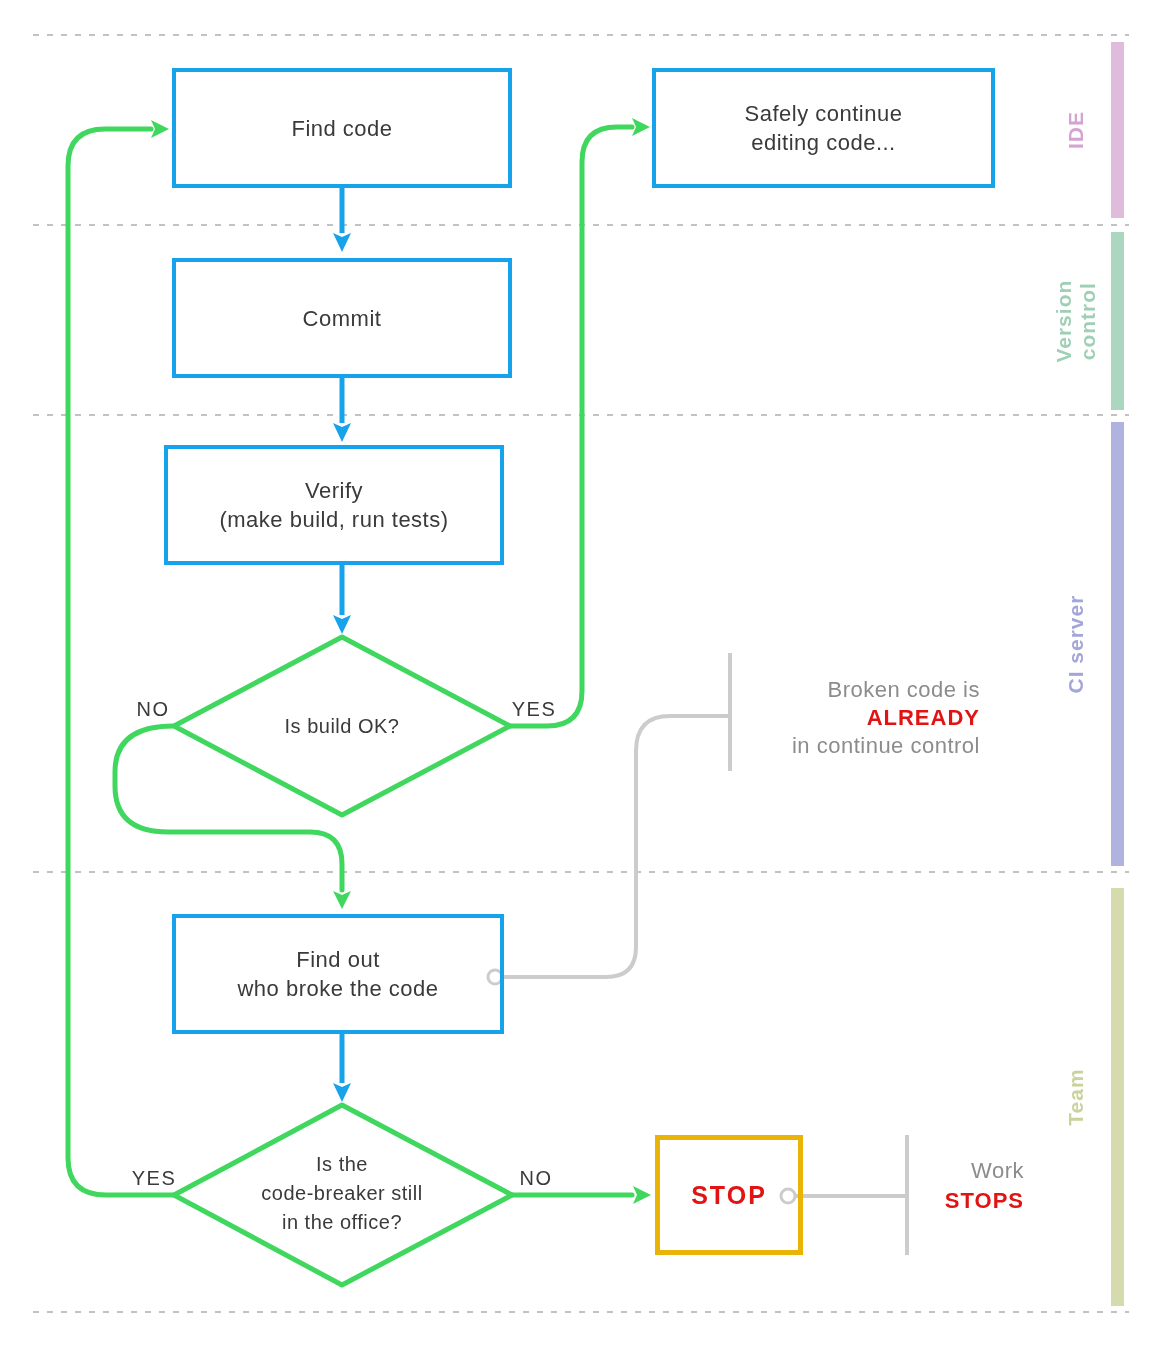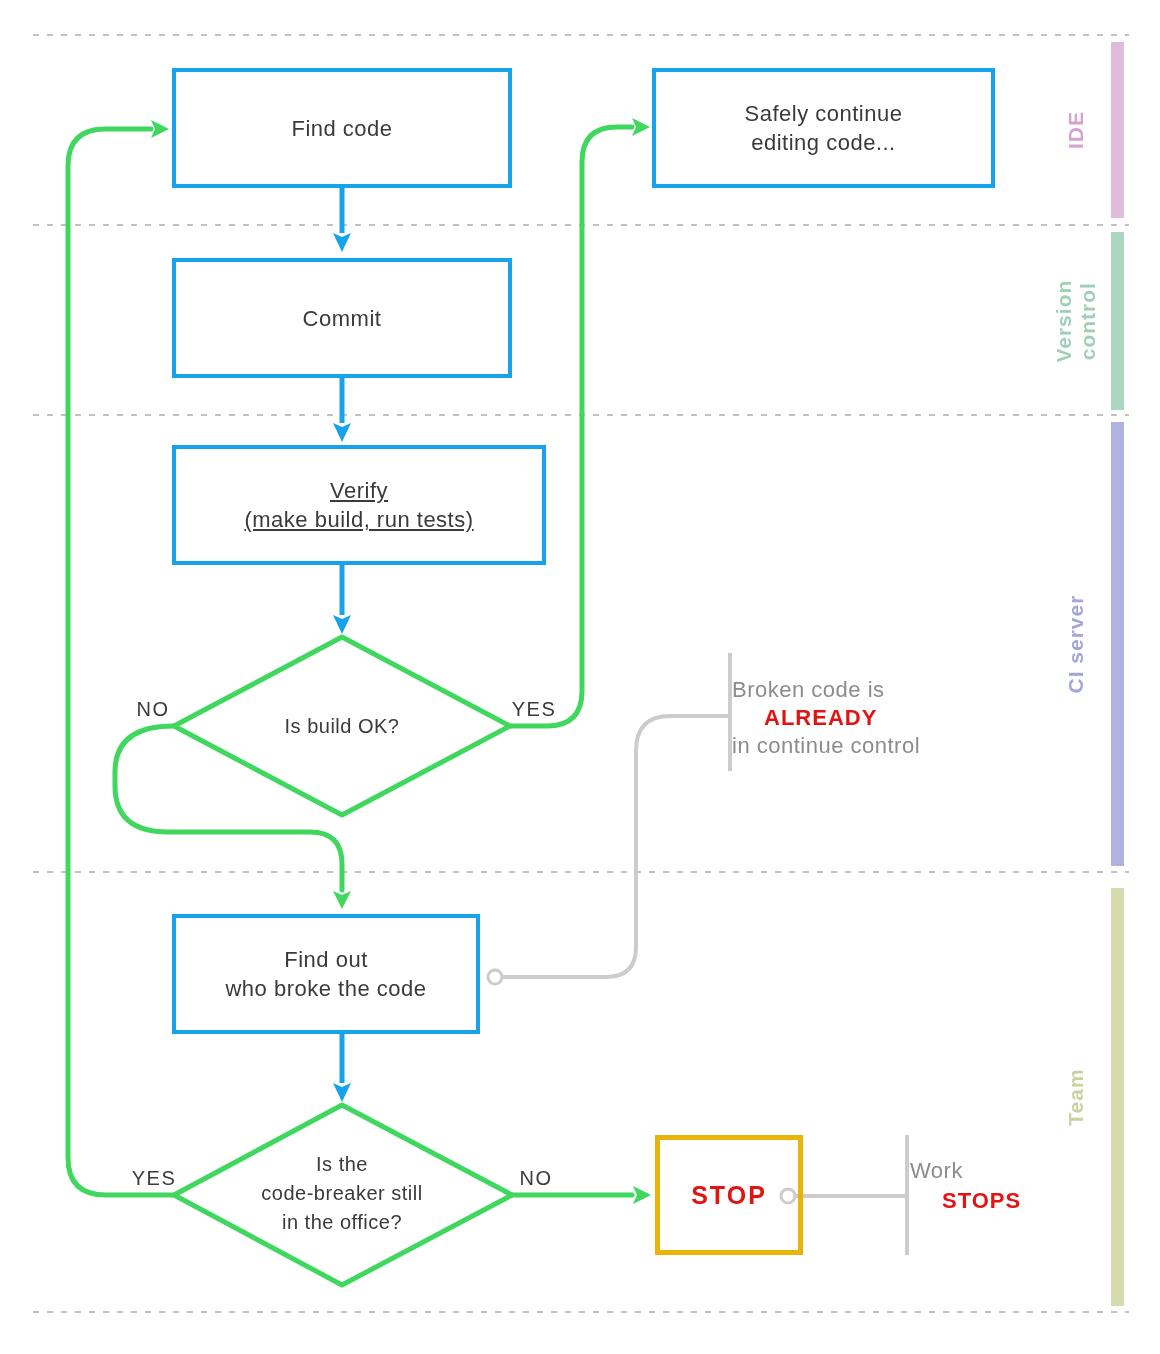--- a/index.html
+++ b/index.html
@@ -26,32 +26,32 @@
   .ll-team{top:888px;height:418px;color:#cbd29c;}
   
   svg.wires{position:absolute;left:0;top:0;}
   
   .node{position:absolute;box-sizing:border-box;border:4px solid #16a3eb;background:transparent;
         display:flex;flex-direction:column;align-items:center;justify-content:center;
         font-size:22px;line-height:29px;letter-spacing:0.5px;text-align:center;}
   .n-edit{left:172px;top:68px;width:340px;height:120px;}
   .n-safe{left:652px;top:68px;width:343px;height:120px;}
   .n-commit{left:172px;top:258px;width:340px;height:120px;}
-  .n-verify{left:172px;top:445px;width:374px;height:120px;text-decoration:underline;}
-  .n-find{left:172px;top:914px;width:308px;height:120px;}
+  .n-verify{left:164px;top:445px;width:340px;height:120px;}
+  .n-find{left:172px;top:914px;width:332px;height:120px;}
   .n-stop{left:655px;top:1135px;width:148px;height:120px;border:5px solid #eab308;
           font-weight:bold;color:#e11313;font-size:25px;letter-spacing:2px;}
   
   .dtext{position:absolute;text-align:center;font-size:20px;line-height:29px;letter-spacing:0.5px;}
   .d1{left:222px;top:712px;width:240px;}
   .d2{left:212px;top:1150px;width:260px;}
   
   .elabel{position:absolute;transform:translate(-50%,-50%);font-size:20px;letter-spacing:1.5px;color:#3a3a3a;}
   
-  .note{position:absolute;text-align:left;font-size:22px;line-height:28px;color:#8c8c8c;letter-spacing:0.5px;}
+  .note{position:absolute;text-align:right;font-size:22px;line-height:28px;color:#8c8c8c;letter-spacing:0.5px;}
   .note .em{color:#e11313;font-weight:bold;letter-spacing:1px;padding-left:32px;}
   .note span{display:block;}
   .note-broken{left:732px;top:676px;width:248px;}
   .note-work{left:910px;top:1156px;width:114px;line-height:30px;}
 </style>
 </head>
 <body>
 
 <div class="canvas">
 

